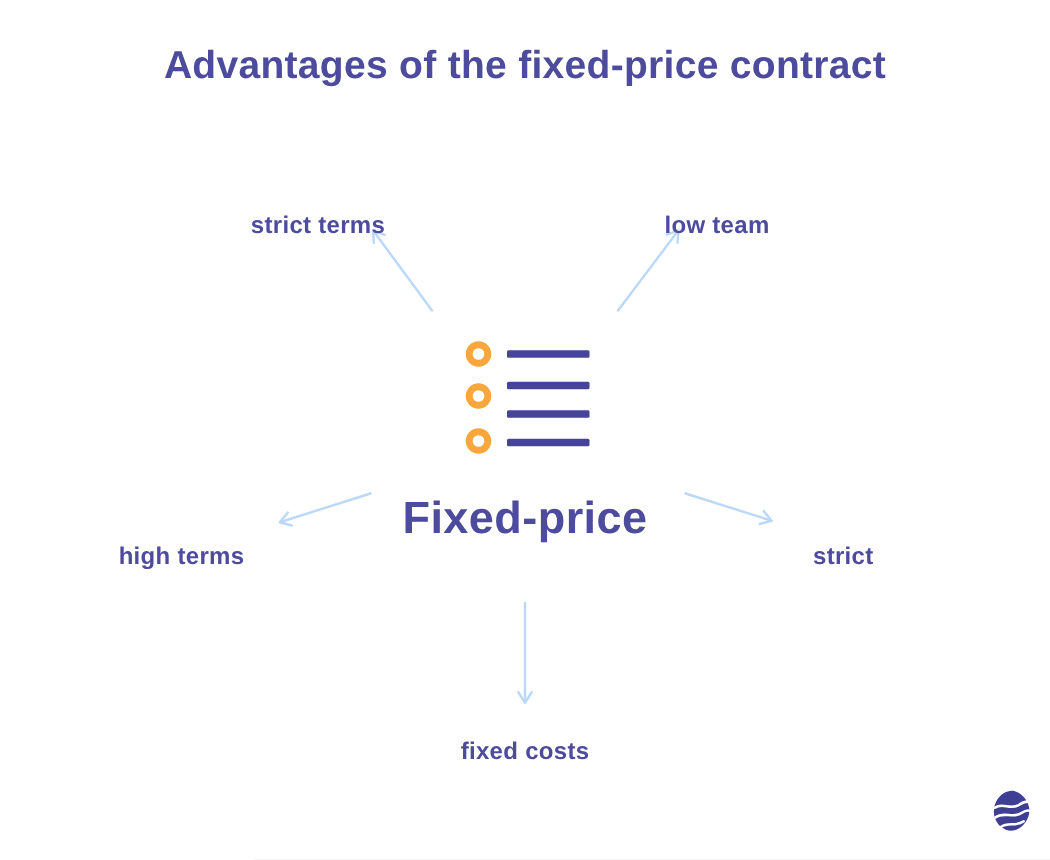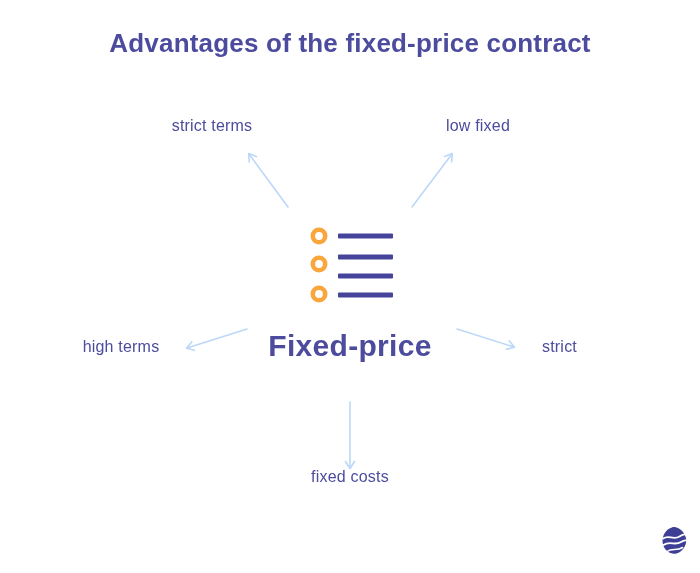--- a/index.html
+++ b/index.html
@@ -29,25 +29,26 @@
     width: 100%;
     text-align: center;
     font-size: 26px;
     font-weight: 700;
     letter-spacing: 0.2px;
     color: var(--text);
   }
   .adv-label {
     position: absolute;
     font-size: 16px;
-    font-weight: 400;
+    font-weight: 700;
     letter-spacing: 0.2px;
     color: var(--text);
     line-height: 26px;
     white-space: nowrap;
+    margin-top: 25px;
   }
   .adv-center { transform: translateX(-50%); text-align: center; }
   .adv-left-align { text-align: left; }
   .arrows-layer, .center-icon, .brand-logo {
     position: absolute;
     display: block;
   }
   .arrows-layer { left: 0; top: 0; pointer-events: none; }
   .arrow-line { stroke: var(--arrow); stroke-width: 1.6; stroke-linecap: round; fill: none; }
   .arrow-head-path { stroke: var(--arrow); stroke-width: 1.6; stroke-linecap: round; stroke-linejoin: round; fill: none; }
@@ -98,21 +99,21 @@
     <rect class="list-bar" x="30" y="48.5" width="55" height="5" rx="1"></rect>
     <rect class="list-bar" x="30" y="67.5" width="55" height="5" rx="1"></rect>
   </svg>
   <div class="center-label">Fixed-price</div>
 
   <div class="adv-label adv-center" style="left:212px; top:113px;">
     <div>strict terms</div>
   </div>
 
   <div class="adv-label adv-center" style="left:478px; top:113px;">
-    <div>low fixed</div>
+    <div>low team</div>
   </div>
 
   <div class="adv-label adv-center" style="left:121px; top:334px;">
     <div>high terms</div>
   </div>
 
   <div class="adv-label adv-left-align" style="left:542px; top:334px;">
     <div>strict</div>
   </div>
 

